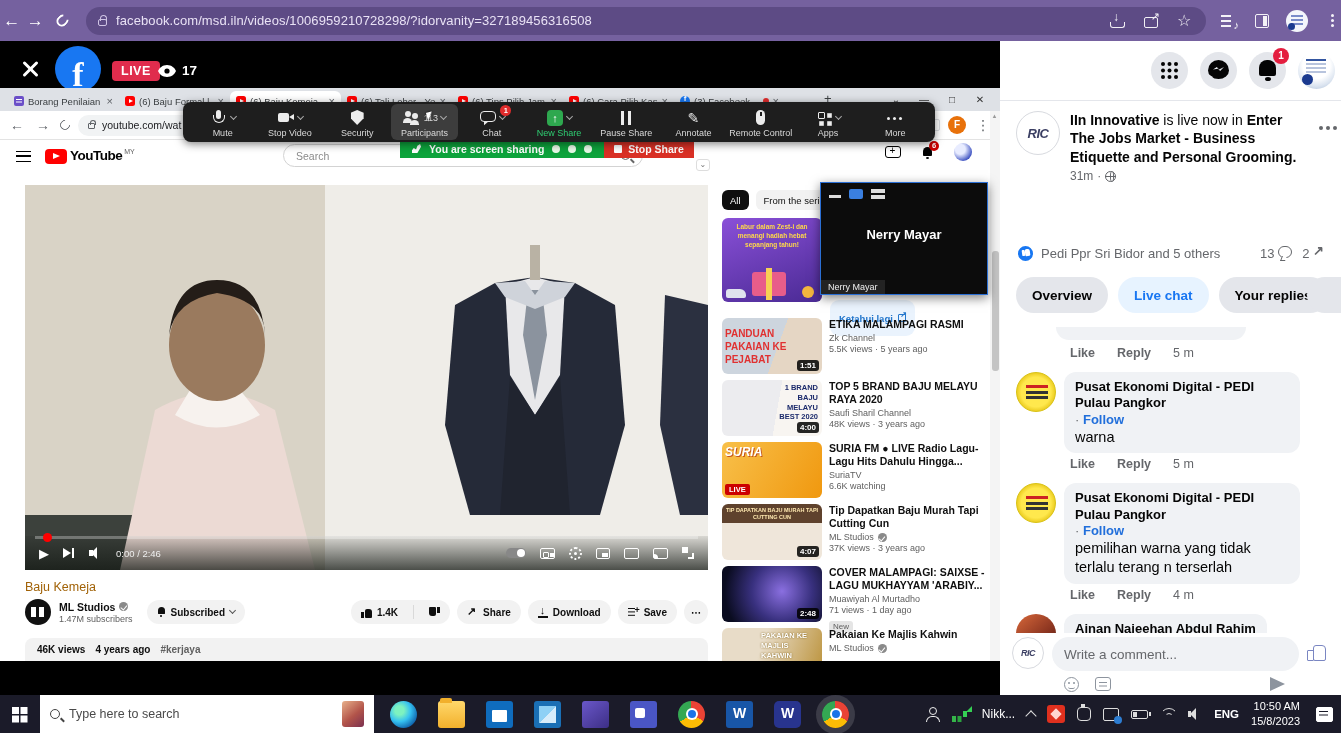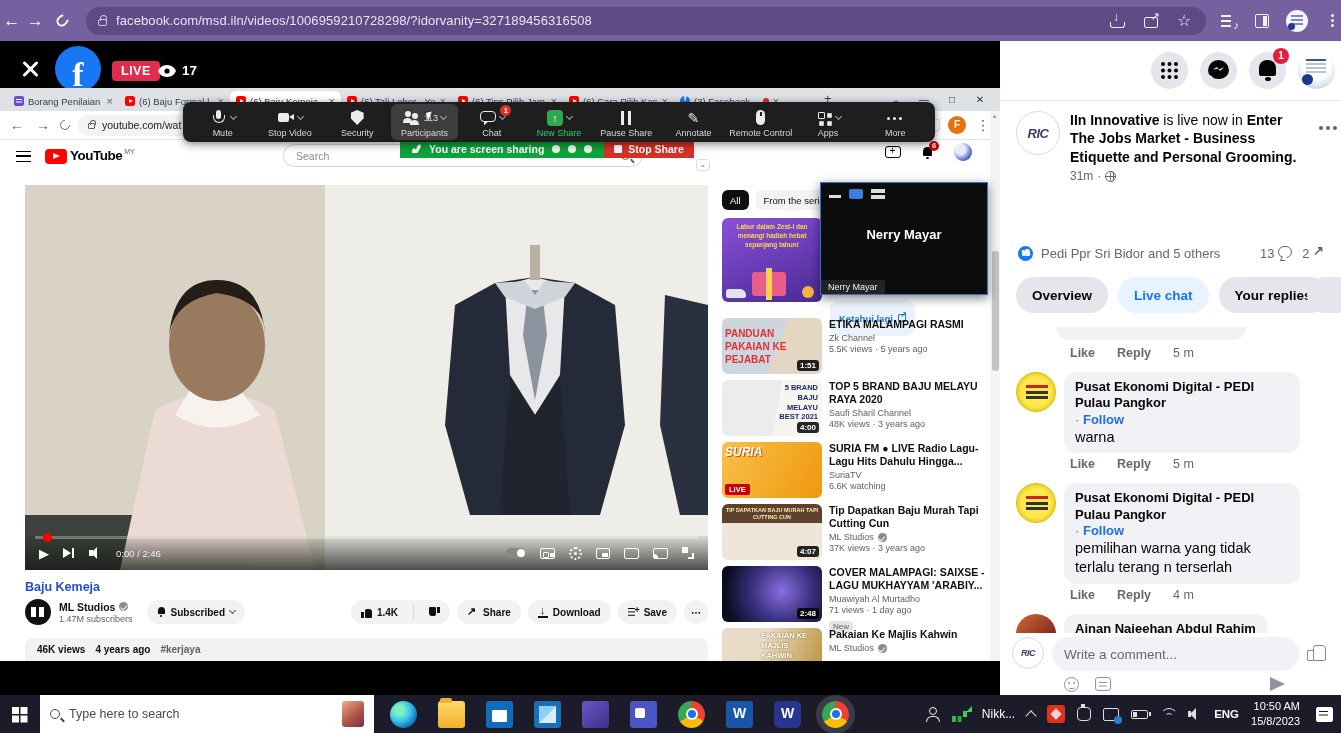--- a/index.html
+++ b/index.html
@@ -153,21 +153,21 @@
   .fullscr::after{right:0;bottom:0;border-right:2px solid #fff;border-bottom:2px solid #fff}
   .gear{width:13px;height:13px;border:2px dotted #fff;border-radius:50%;position:relative}
   .gear::before{content:"";position:absolute;left:3px;top:3px;width:3px;height:3px;border-radius:50%;background:#fff}
   .nextbtn{width:12px;height:12px;position:relative}
   .nextbtn::before{content:"";position:absolute;left:0;top:1px;border-left:8px solid #fff;border-top:5px solid transparent;border-bottom:5px solid transparent}
   .nextbtn::after{content:"";position:absolute;right:1px;top:1px;width:2px;height:10px;background:#fff}
   .vol{width:15px;height:12px;position:relative}
   .vol::before{content:"";position:absolute;left:0;top:3px;width:4px;height:6px;background:#fff}
   .vol::after{content:"";position:absolute;left:2px;top:0;border-right:6px solid #fff;border-top:6px solid transparent;border-bottom:6px solid transparent}
 
-  .vtitle{position:absolute;left:25px;top:492px;font-size:12.5px;font-weight:bold;color:#1d4ed8}
+  .vtitle{position:absolute;left:25px;top:492px;font-size:12.5px;font-weight:normal;color:#a16207}
   .chrow{position:absolute;left:25px;top:508px;width:683px;height:32px;display:flex;align-items:center}
   .chav{width:26px;height:26px;border-radius:50%;background:#111;position:relative}
   .chav::before{content:"";position:absolute;left:6px;top:8px;width:5px;height:10px;background:#fff;box-shadow:8px 0 0 #fff}
   .chmeta{margin-left:8px}
   .chname{font-size:10.5px;font-weight:bold;color:#0f0f0f;display:flex;gap:4px;align-items:center}
   .vcheck{width:9px;height:9px;border-radius:50%;background:#8a8a8a;position:relative;display:inline-block}
   .vcheck::before{content:"";position:absolute;left:2.4px;top:2px;width:3px;height:4.5px;border-right:1.3px solid #fff;border-bottom:1.3px solid #fff;transform:rotate(40deg)}
   .chsubs{font-size:9px;color:#606060;margin-top:1px}
   .subbtn{margin-left:14px;height:24px;background:#f2f2f2;border-radius:12px;display:flex;align-items:center;gap:5px;padding:0 10px;font-size:10px;font-weight:bold;color:#0f0f0f;cursor:pointer}
   .bell-s{width:9px;height:10px;position:relative}
@@ -726,21 +726,21 @@
               <div class="sv-ch">
                 <span>Zk Channel</span>
 
               </div>
               <div class="sv-stats">5.5K views · 5 years ago</div>
 
             </div>
           </div>
           <div class="sv">
             <div class="sv-th t2">
-              <span class="sv-tt">5 BRAND BAJU MELAYU BEST 2021</span>
+              <span class="sv-tt">1 BRAND BAJU MELAYU BEST 2020</span>
 
               <span class="sv-dur">4:00</span>
 
             </div>
             <div class="sv-meta">
               <div class="sv-title">TOP 5 BRAND BAJU MELAYU RAYA 2020</div>
               <div class="sv-ch">
                 <span>Saufi Sharil Channel</span>
 
               </div>

